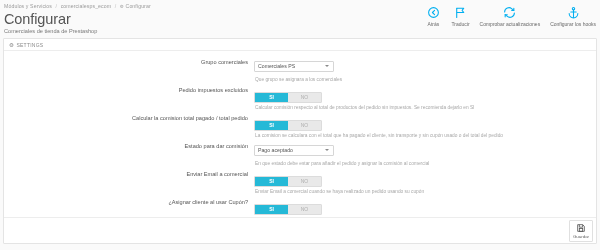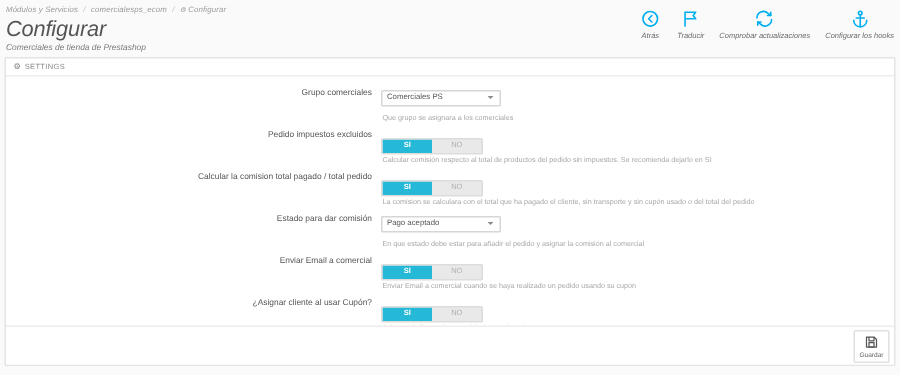--- a/index.html
+++ b/index.html
@@ -10,21 +10,20 @@
     overflow: hidden;
   }
   #app { position: relative; width: 600px; height: 250px; background: #fafafa; }
 
   
   .page-header {
     position: relative;
     height: 38px;
     background: #fafafa;
     padding: 3px 8px 0 4px;
-    font-style: italic;
   }
   .breadcrumb {
     font-size: 5.2px;
     color: #9b9b9b;
     letter-spacing: .1px;
     white-space: nowrap;
     line-height: 7px;
   }
   .breadcrumb .sep { color: #c4c4c4; margin: 0 2px; }
   .breadcrumb .crumb-link { color: #9b9b9b; }

